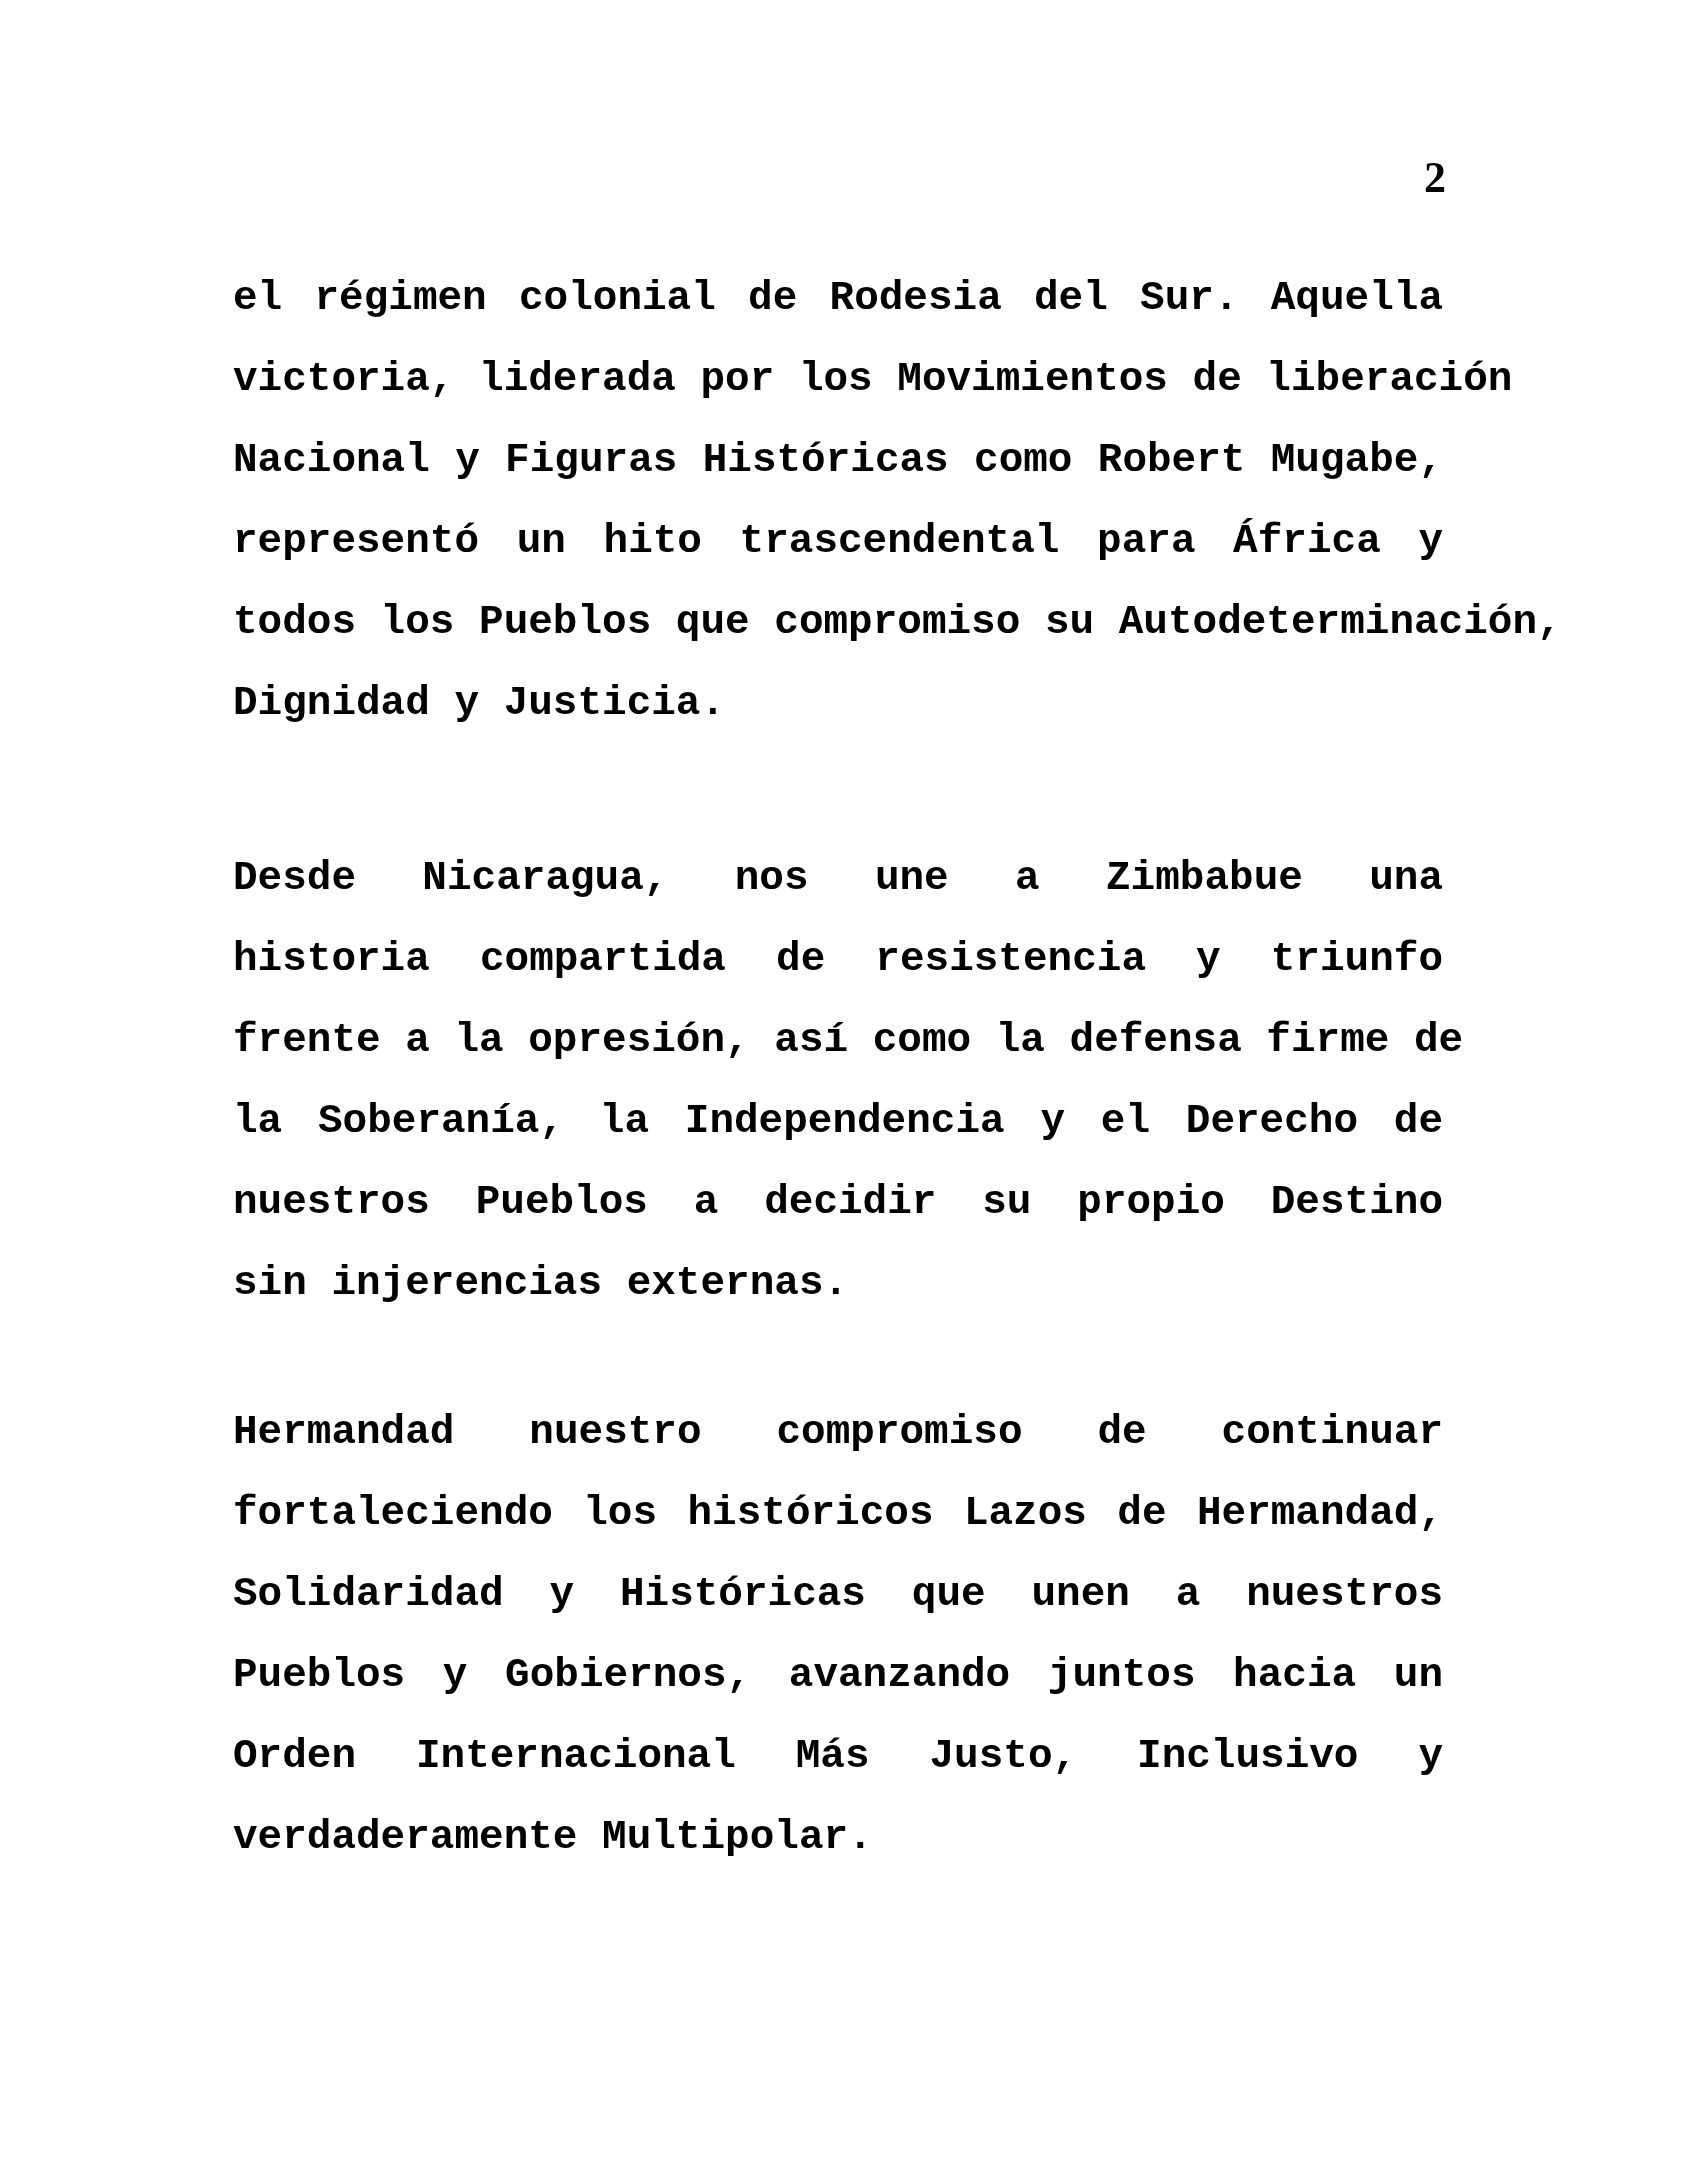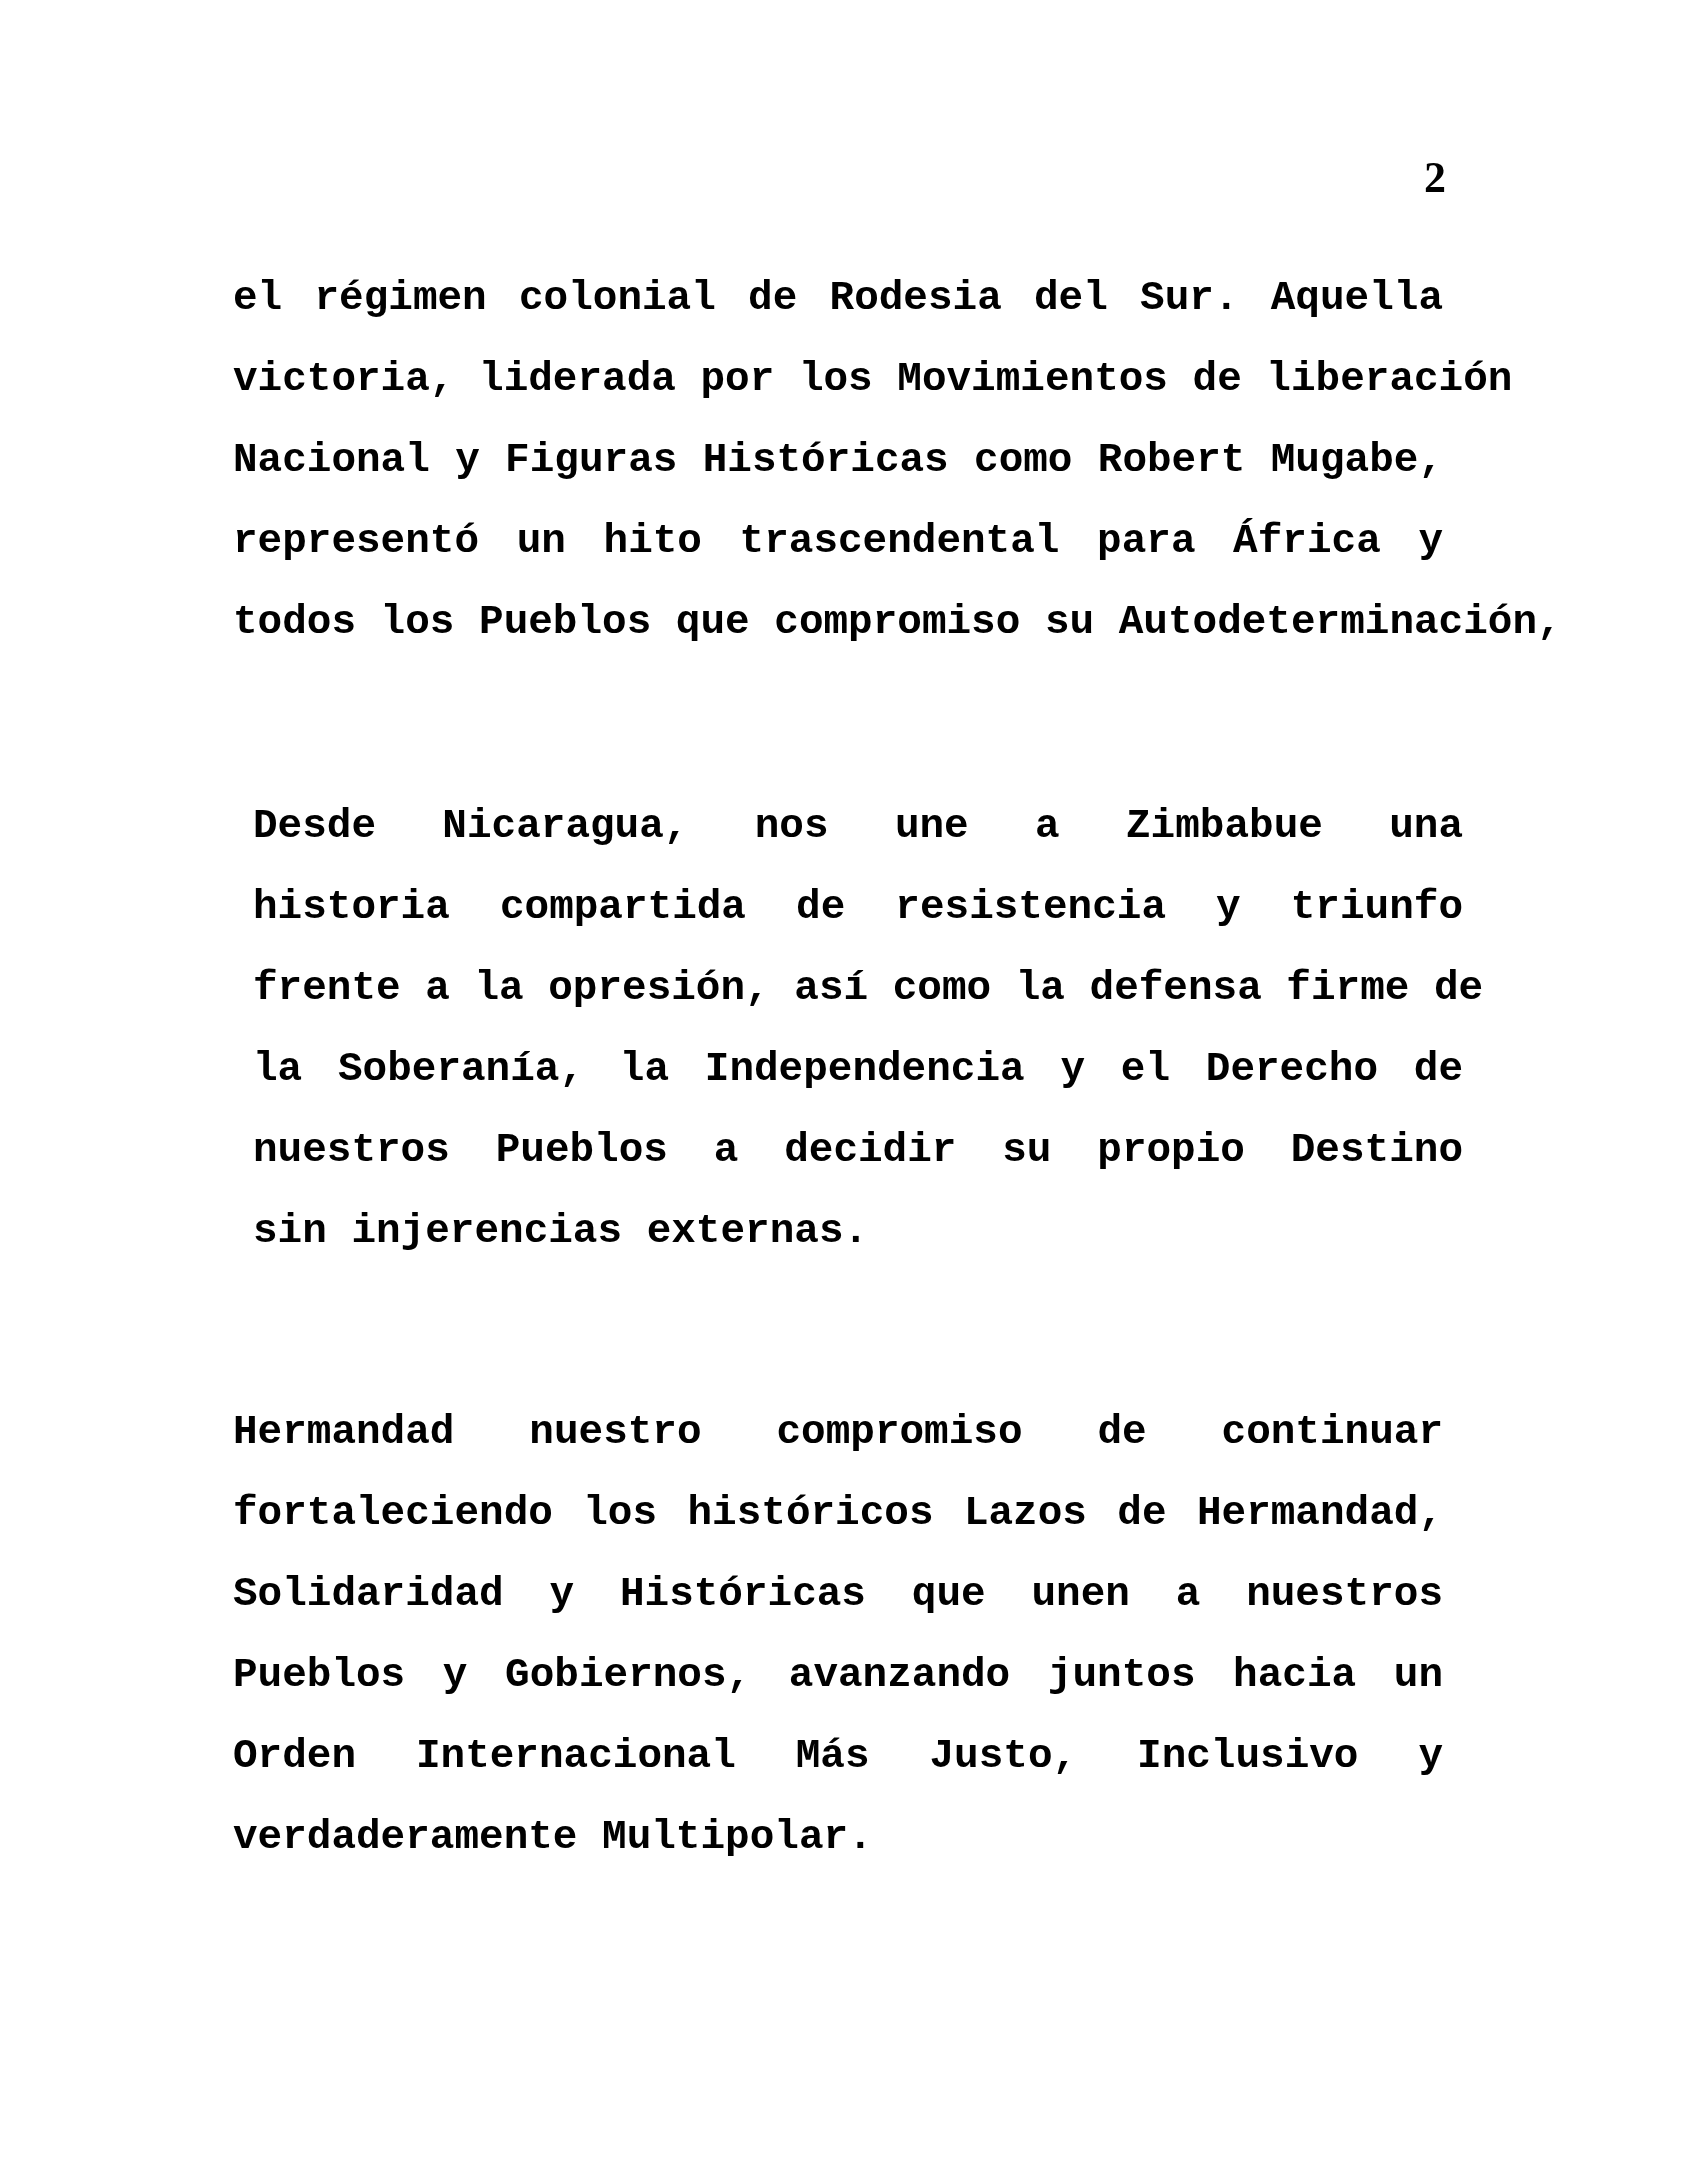--- a/index.html
+++ b/index.html
@@ -56,23 +56,24 @@
 
 <div class="page-number">2</div>
 
 <div class="body-text">
   <div class="para" style="top:258px;">
     <span class="line">el régimen colonial de Rodesia del Sur. Aquella</span>
     <span class="line">victoria, liderada por los Movimientos de liberación</span>
     <span class="line">Nacional y Figuras Históricas como Robert Mugabe,</span>
     <span class="line">representó un hito trascendental para África y</span>
     <span class="line">todos los Pueblos que compromiso su Autodeterminación,</span>
+    <span class="line last">Dignidad y Justicia.</span>
   </div>
 
-  <div class="para" style="top:786px;margin-left:20px;">
+  <div class="para" style="top:838px;">
     <span class="line">Desde Nicaragua, nos une a Zimbabue una</span>
     <span class="line">historia compartida de resistencia y triunfo</span>
     <span class="line">frente a la opresión, así como la defensa firme de</span>
     <span class="line">la Soberanía, la Independencia y el Derecho de</span>
     <span class="line">nuestros Pueblos a decidir su propio Destino</span>
     <span class="line last">sin injerencias externas.</span>
   </div>
 
   <div class="para" style="top:1392px;">
     <span class="line">Hermandad nuestro compromiso de continuar</span>

